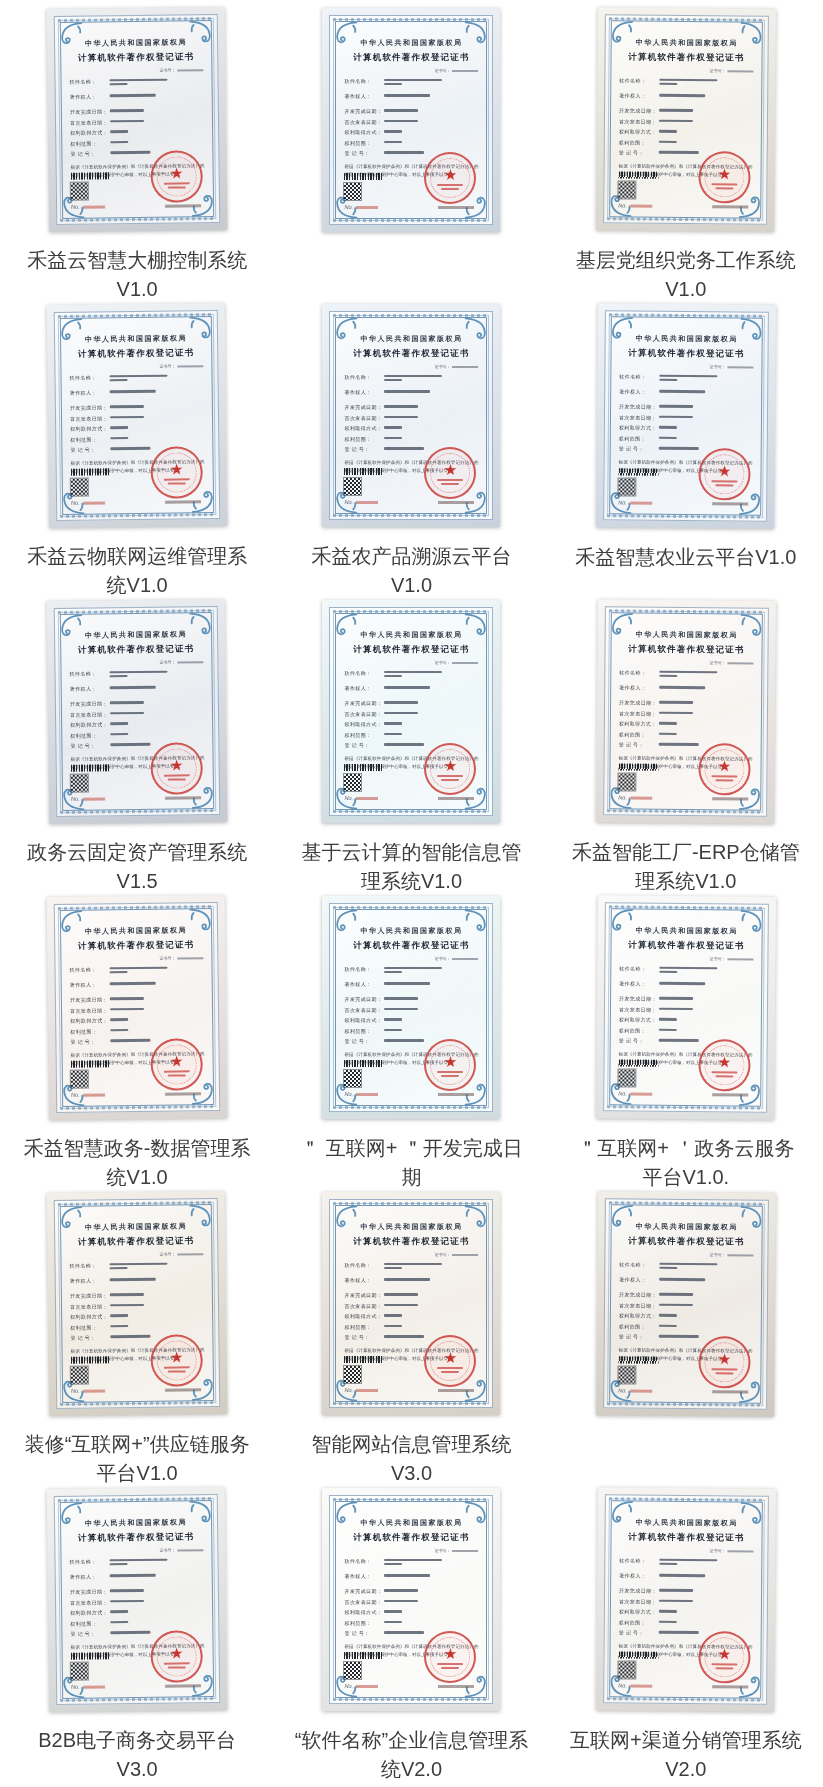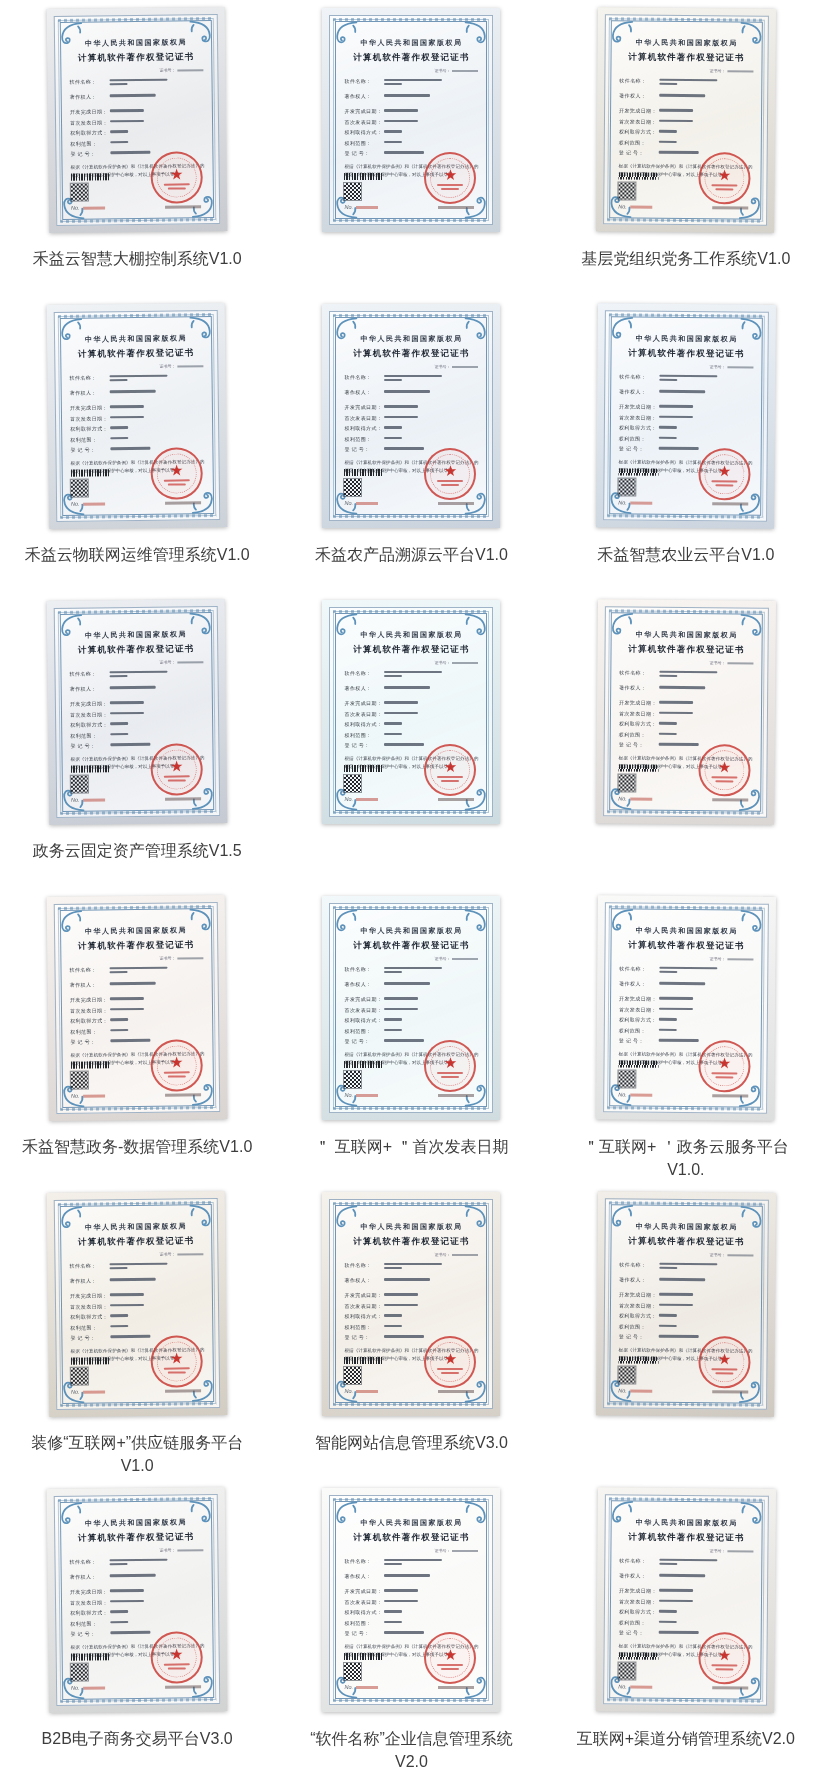--- a/index.html
+++ b/index.html
@@ -109,21 +109,21 @@
   .seal .s1 { width:26px; } .seal .s2 { width:18px; }
   .noline { position:absolute; left:0; bottom:2px; display:flex; align-items:center; gap:3px;
     font-size:5.5px; color:#555c66; font-style:italic; }
   .noline .num { width:22px; height:3px; background:rgba(190,80,70,.55); }
   .dateline { position:absolute; right:4px; bottom:3px; width:36px; height:3px;
     background:rgba(90,70,70,.5); }
   
   .caption {
     margin-top:15px;
     max-width:234px;
-    font-size:16px;
+    font-size:20px;
     line-height:1.45;
     color:#3d3d3d;
     text-align:center;
   }
 </style>
 </head>
 <body>
 
 <div class="grid">
   <div class="cell" style="--tint: #d9dbdf;">
@@ -803,20 +803,21 @@
             <span class="sline s2"></span>
           </div>
           <div class="noline">
             <span>No.</span>
             <span class="num"></span>
           </div>
           <div class="dateline"></div>
         </div>
       </div>
     </div>
+    <div class="caption">基于云计算的智能信息管理系统V1.0</div>
   </div>
 
   <div class="cell" style="--tint: #f0eae4;">
     <div class="cert-photo">
       <div class="paper">
         <div class="edge top"></div>
         <div class="edge bottom"></div>
         <div class="frame"></div>
         <div class="corner tl">
             <svg viewBox="0 0 30 30">
@@ -888,20 +889,21 @@
             <span class="sline s2"></span>
           </div>
           <div class="noline">
             <span>No.</span>
             <span class="num"></span>
           </div>
           <div class="dateline"></div>
         </div>
       </div>
     </div>
+    <div class="caption">禾益智能工厂-ERP仓储管理系统V1.0</div>
   </div>
 
   <div class="cell" style="--tint: #efe7e1;">
     <div class="cert-photo">
       <div class="paper">
         <div class="edge top"></div>
         <div class="edge bottom"></div>
         <div class="frame"></div>
         <div class="corner tl">
             <svg viewBox="0 0 30 30">
@@ -1059,21 +1061,21 @@
             <span class="sline s2"></span>
           </div>
           <div class="noline">
             <span>No.</span>
             <span class="num"></span>
           </div>
           <div class="dateline"></div>
         </div>
       </div>
     </div>
-    <div class="caption">＂ 互联网+ ＂首次发表日期</div>
+    <div class="caption">＂ 互联网+ ＂开发完成日期</div>
   </div>
 
   <div class="cell" style="--tint: #f3f3f1;">
     <div class="cert-photo">
       <div class="paper">
         <div class="edge top"></div>
         <div class="edge bottom"></div>
         <div class="frame"></div>
         <div class="corner tl">
             <svg viewBox="0 0 30 30">

